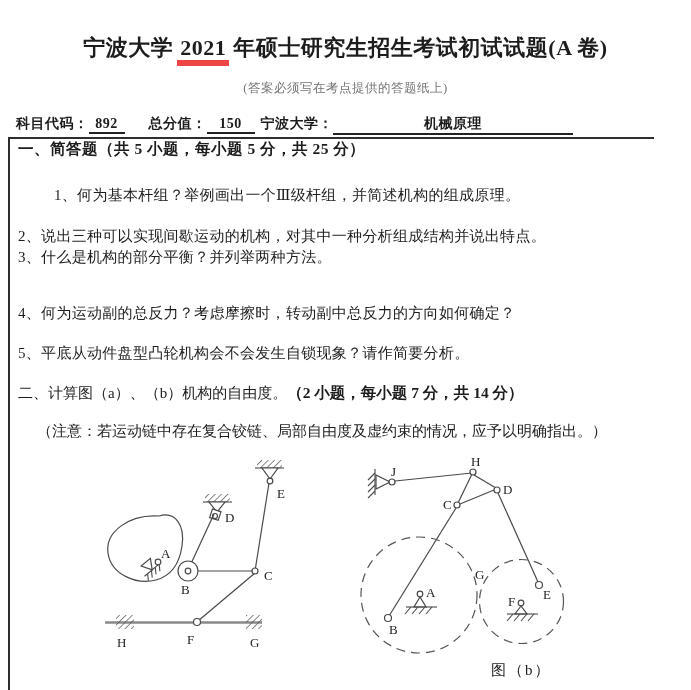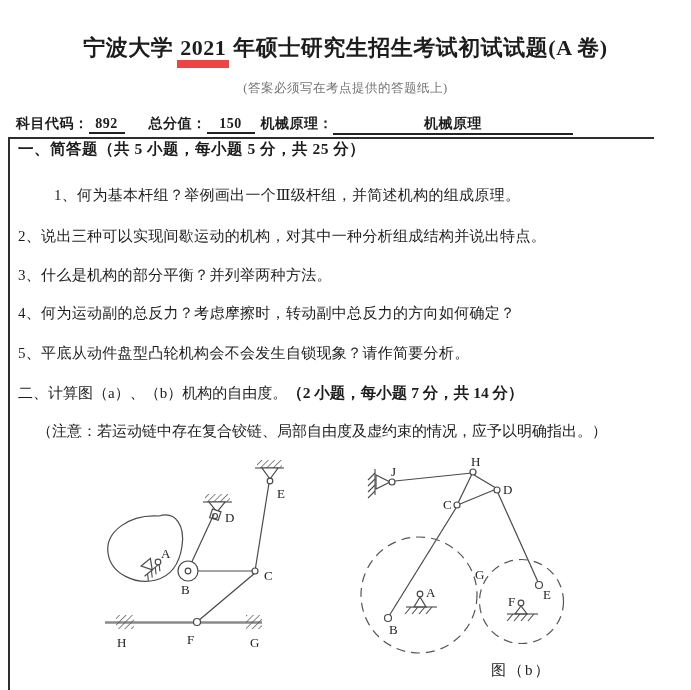--- a/index.html
+++ b/index.html
@@ -6,21 +6,21 @@
   .page {
     position:relative; width:691px; height:690px; margin:0 auto;
     background:#ffffff; overflow:hidden;
     font-family:"Liberation Serif","DejaVu Serif",serif; color:#1d1d1d;
   }
   .title {
     position:absolute; top:33px; left:0; width:100%; text-align:center;
     font-size:22px; font-weight:bold; letter-spacing:0.5px; white-space:nowrap;
   }
   .title span { margin:8px 2px; }
-  .title .year { border-bottom:8px solid #ef4444; padding:0 3px; }
+  .title .year { border-bottom:6px solid #ef4444; padding:0 3px; }
   .subtitle {
     position:absolute; top:80px; left:0; width:100%; text-align:center;
     font-size:12.5px; color:#737373; letter-spacing:0.5px;
   }
   .meta {
     position:absolute; top:115px; left:16px; font-size:14px; font-weight:bold;
     white-space:nowrap; letter-spacing:0.5px;
   }
   .meta .uval { display:inline-block; text-align:center; border-bottom:2px solid #222; padding:0 2px 0 2px; }
   .uv-code  { min-width:32px; margin-right:24px; }
@@ -50,28 +50,28 @@
 
 <div class="page">
 
   <div class="title">
     <span>宁波大学</span><span class="year">2021</span><span>年硕士研究生招生考试初试试题(A 卷)</span>
   </div>
 
   <div class="subtitle">(答案必须写在考点提供的答题纸上)</div>
 
   <div class="meta">
-    <span>科目代码：</span><span class="uval uv-code">892</span><span>总分值：</span><span class="uval uv-total">150</span><span>机械原理：</span><span class="uval uv-name">机械原理</span>
+    <span>科目代码：</span><span class="uval uv-code">892</span><span>总分值：</span><span class="uval uv-total">150</span><span>宁波大学：</span><span class="uval uv-name">机械原理</span>
   </div>
 
   <div class="content-box">
     <div class="line h1" style="top:0;">一、简答题（共 5 小题，每小题 5 分，共 25 分）</div>
     <div class="line q" style="top:47px;margin-left:36px;">1、何为基本杆组？举例画出一个Ⅲ级杆组，并简述机构的组成原理。</div>
     <div class="line q" style="top:88px;">2、说出三种可以实现间歇运动的机构，对其中一种分析组成结构并说出特点。</div>
-    <div class="line q" style="top:127px;">3、什么是机构的部分平衡？并列举两种方法。</div>
+    <div class="line q" style="top:109px;">3、什么是机构的部分平衡？并列举两种方法。</div>
     <div class="line q" style="top:165px;">4、何为运动副的总反力？考虑摩擦时，转动副中总反力的方向如何确定？</div>
     <div class="line q" style="top:205px;">5、平底从动件盘型凸轮机构会不会发生自锁现象？请作简要分析。</div>
     <div class="line h2" style="top:244px;">
       <span>二、计算图（a）、（b）机构的自由度。</span><span class="bld">（2 小题，每小题 7 分，共 14 分）</span>
     </div>
     <div class="line note" style="top:283px; left:27px;">（注意：若运动链中存在复合铰链、局部自由度及虚约束的情况，应予以明确指出。）</div>
   </div>
 
   <svg class="fig" style="left:55px; top:450px;" width="300" height="212" viewBox="0 0 300 212">
     <defs>

